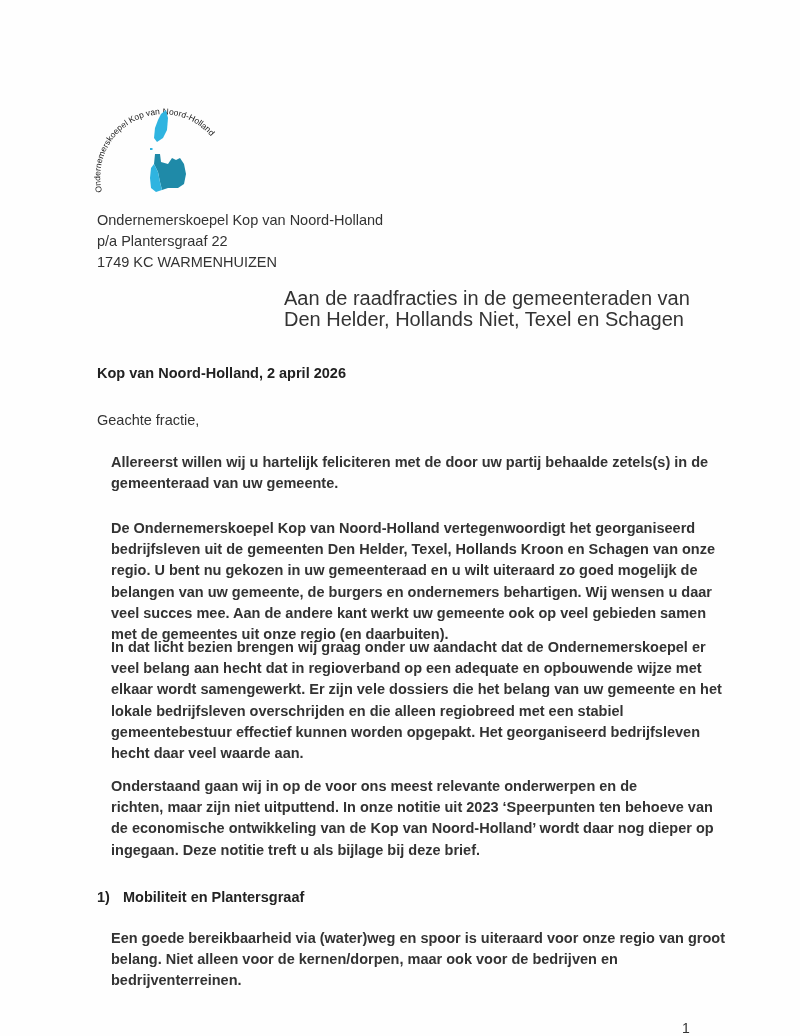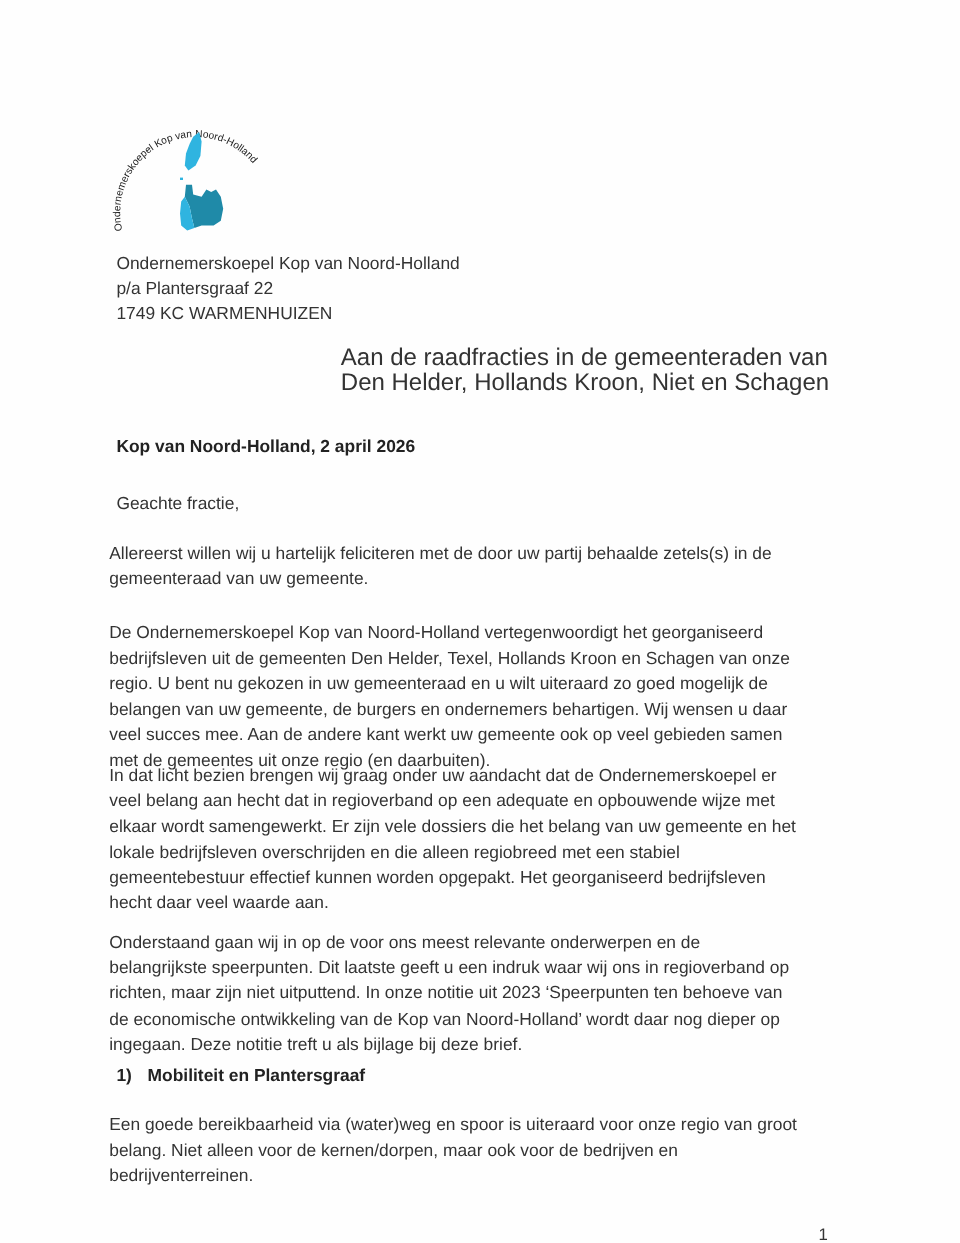--- a/index.html
+++ b/index.html
@@ -5,21 +5,21 @@
     html, body { margin: 0; padding: 0; background: #ffffff; }
     body { width: 800px; height: 1036px; position: relative; overflow: hidden;
            font-family: "Liberation Sans", sans-serif; color: #2a2a2a; }
     .page { position: absolute; left: 0; top: 0; width: 800px; height: 1036px; background: #fefefe; }
     .logo { position: absolute; left: 88px; top: 92px; width: 150px; height: 106px; }
     .logo svg { width: 100%; height: 100%; }
     .sender { position: absolute; left: 97px; top: 210px; font-size: 14.5px; line-height: 21px; color: #333; }
     .recipient { position: absolute; left: 284px; top: 288px; font-size: 20px; line-height: 21px; color: #333; }
     .dateline { position: absolute; left: 97px; top: 365px; font-size: 14.5px; font-weight: bold; color: #222; }
     .salutation { position: absolute; left: 97px; top: 412px; font-size: 14.5px; color: #333; }
-    .para { position: absolute; left: 91px; width: 600px; font-size: 14.5px; line-height: 21.2px; color: #333; }
+    .para { position: absolute; left: 111px; width: 600px; font-size: 14.5px; line-height: 21.2px; color: #333; font-weight: bold; }
     .p1 { top: 452px; }
     .p2 { top: 508px; margin-top: 10px; }
     .p3 { top: 637px; }
     .p4 { top: 776px; }
     .section-heading { position: absolute; left: 97px; top: 889px; font-size: 14.5px; font-weight: bold; color: #222; }
     .section-heading .num { display: inline-block; width: 26px; }
     .p5 { top: 928px; }
     .page-number { position: absolute; left: 682px; top: 1020px; font-size: 14px; color: #333; }
     .line { display: block; white-space: nowrap; }
   </style>
@@ -46,21 +46,21 @@
   </div>
 
   <div class="sender">
     <span class="line">Ondernemerskoepel Kop van Noord-Holland</span>
     <span class="line">p/a Plantersgraaf 22</span>
     <span class="line">1749 KC WARMENHUIZEN</span>
   </div>
 
   <div class="recipient">
     <span class="line">Aan de raadfracties in de gemeenteraden van</span>
-    <span class="line">Den Helder, Hollands Kroon, Niet en Schagen</span>
+    <span class="line">Den Helder, Hollands Niet, Texel en Schagen</span>
   </div>
 
   <div class="dateline">Kop van Noord-Holland, 2 april 2026</div>
 
   <div class="salutation">Geachte fractie,</div>
 
   <div class="para p1">
     <span class="line">Allereerst willen wij u hartelijk feliciteren met de door uw partij behaalde zetels(s) in de</span>
     <span class="line">gemeenteraad van uw gemeente.</span>
   </div>
@@ -78,21 +78,20 @@
     <span class="line">In dat licht bezien brengen wij graag onder uw aandacht dat de Ondernemerskoepel er</span>
     <span class="line">veel belang aan hecht dat in regioverband op een adequate en opbouwende wijze met</span>
     <span class="line">elkaar wordt samengewerkt. Er zijn vele dossiers die het belang van uw gemeente en het</span>
     <span class="line">lokale bedrijfsleven overschrijden en die alleen regiobreed met een stabiel</span>
     <span class="line">gemeentebestuur effectief kunnen worden opgepakt. Het georganiseerd bedrijfsleven</span>
     <span class="line">hecht daar veel waarde aan.</span>
   </div>
 
   <div class="para p4">
     <span class="line">Onderstaand gaan wij in op de voor ons meest relevante onderwerpen en de</span>
-    <span class="line">belangrijkste speerpunten. Dit laatste geeft u een indruk waar wij ons in regioverband op</span>
     <span class="line">richten, maar zijn niet uitputtend. In onze notitie uit 2023 ‘Speerpunten ten behoeve van</span>
     <span class="line">de economische ontwikkeling van de Kop van Noord-Holland’ wordt daar nog dieper op</span>
     <span class="line">ingegaan. Deze notitie treft u als bijlage bij deze brief.</span>
   </div>
 
   <div class="section-heading">
     <span class="num">1)</span><span>Mobiliteit en Plantersgraaf</span>
   </div>
 
   <div class="para p5">

